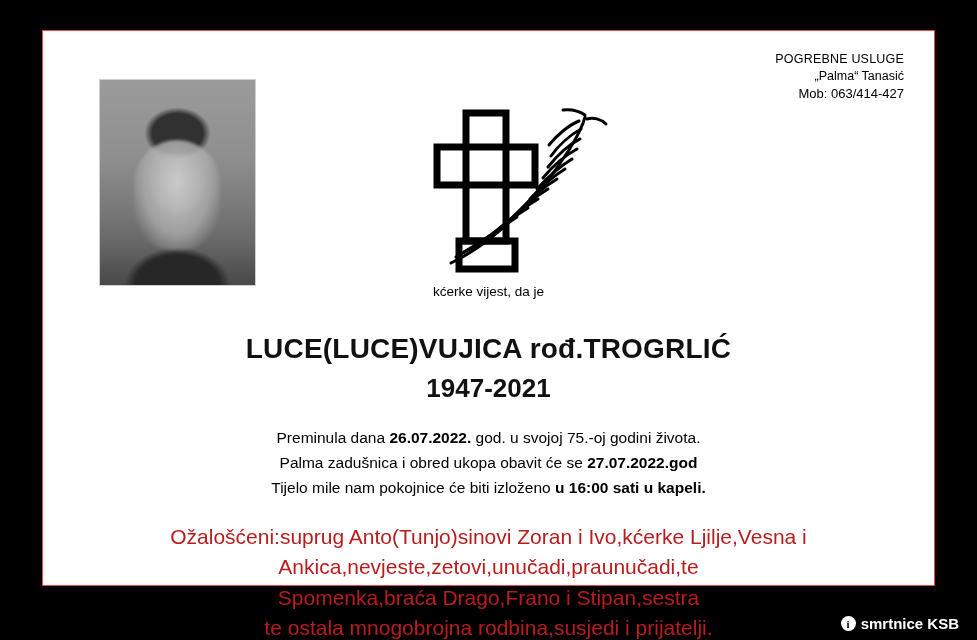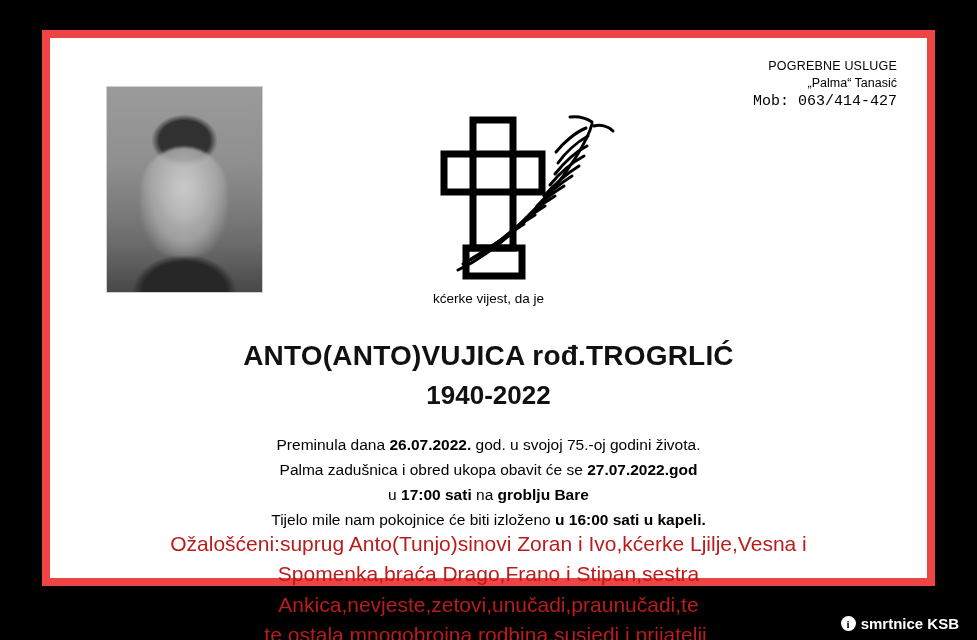--- a/index.html
+++ b/index.html
@@ -30,21 +30,21 @@
     padding: 0;
     box-sizing: border-box;
   }
   .card {
     position: absolute;
     left: 14px;
     top: 14px;
     right: 14px;
     bottom: 14px;
     background: #ffffff;
-    border: 8px solid #ef4444;
+    border: 1px solid #ef4444;
     box-sizing: border-box;
   }
   .card-inner {
     position: absolute;
     left: 6px;
     top: 6px;
     right: 6px;
     bottom: 6px;
     background: #ffffff;
     box-sizing: border-box;
@@ -61,22 +61,21 @@
   }
   .provider .line1 {
     font-size: 12.5px;
     letter-spacing: .2px;
   }
   .provider .line2 {
     font-size: 12.5px;
     font-weight: normal;
   }
   .provider .line3 {
-    font-size: 15px;
-    font-family: Liberation Mono, monospace;
+    font-size: 13px;
   }
 
   
   .photo-wrap {
     position: absolute;
     left: 50px;
     top: 42px;
     width: 155px;
     height: 205px;
     border: 1px solid #cfcfcf;
@@ -240,42 +239,39 @@
               <path d="M156 20 C 150 16, 142 14, 134 15"></path>
               <path d="M158 24 C 164 22, 172 24, 177 29"></path>
             </g>
           </svg>
         </div>
 
         <div class="intro">
           <div class="l2">kćerke vijest, da je</div>
         </div>
 
-        <div class="name">ANTO(ANTO)VUJICA rođ.TROGRLIĆ</div>
-        <div class="years">1940-2022</div>
+        <div class="name">LUCE(LUCE)VUJICA rođ.TROGRLIĆ</div>
+        <div class="years">1947-2021</div>
 
         <div class="body-text">
           <div>
             <span>Preminula dana </span><b>26.07.2022.</b><span> god. u svojoj 75.-oj godini života.</span>
           </div>
           <div>
             <span>Palma zadušnica i obred ukopa obavit će se </span><b>27.07.2022.god</b>
           </div>
           <div>
-            <span>u </span><b>17:00 sati</b><span> na </span><b>groblju Bare</b>
-          </div>
-          <div>
             <span>Tijelo mile nam pokojnice će biti izloženo </span><b>u 16:00 sati u kapeli.</b>
           </div>
         </div>
 
         <div class="family">
           <div>Ožalošćeni:suprug Anto(Tunjo)sinovi Zoran i Ivo,kćerke Ljilje,Vesna i</div>
+          <div>Ankica,nevjeste,zetovi,unučadi,praunučadi,te</div>
           <div>Spomenka,braća Drago,Frano i Stipan,sestra</div>
-          <div>Ankica,nevjeste,zetovi,unučadi,praunučadi,te</div>
           <div>te ostala mnogobrojna rodbina,susjedi i prijatelji.</div>
         </div>
 
       </div>
     </div>
   </div>
 
   <div class="footer">
     <span class="mark">i</span>
     <span>smrtnice KSB</span>

